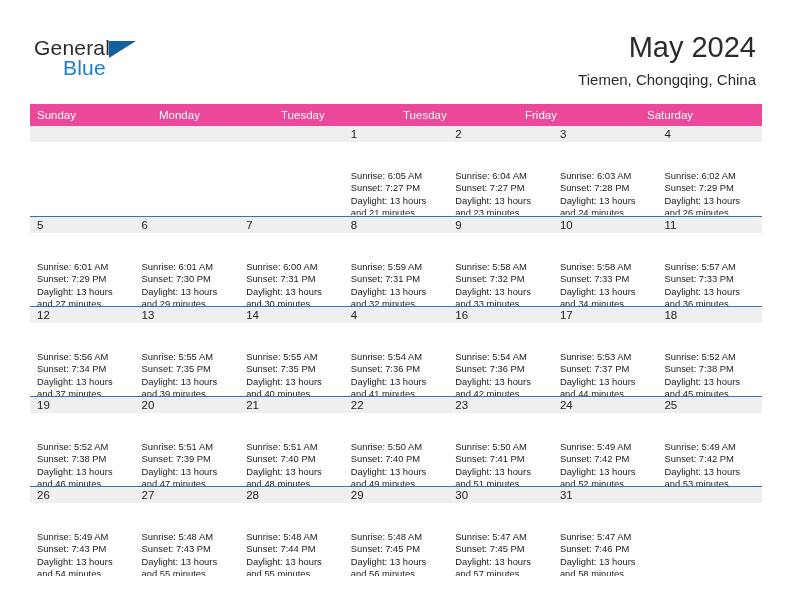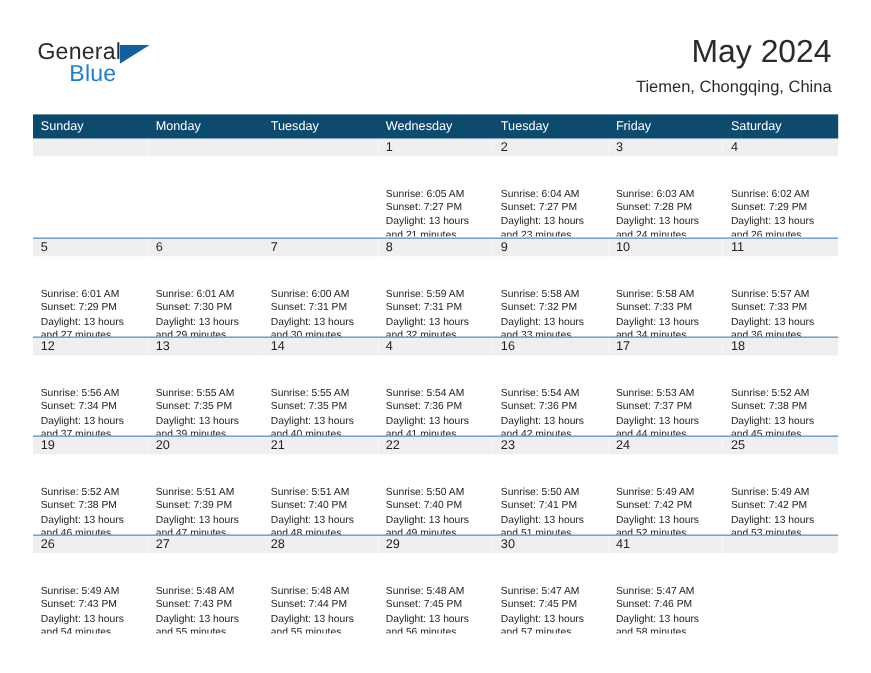--- a/index.html
+++ b/index.html
@@ -93,21 +93,21 @@
     position: absolute;
     left: 30px;
     top: 104px;
     width: 732px;
   }
 
   .weekday-header {
     display: flex;
     width: 732px;
     height: 22px;
-    background: #0c4a6e;
+    background: #ec4899;
   }
   .weekday-cell {
     flex: 1 1 0;
     box-sizing: border-box;
     padding-left: 7px;
     color: #ffffff;
     font-size: 11.5px;
     line-height: 22px;
     white-space: nowrap;
     overflow: hidden;
@@ -178,21 +178,20 @@
     </div>
 
   </div>
 
   <div class="calendar">
 
     <div class="weekday-header">
       <div class="weekday-cell">Sunday</div>
       <div class="weekday-cell">Monday</div>
       <div class="weekday-cell">Tuesday</div>
-      <div class="weekday-cell">Wednesday</div>
       <div class="weekday-cell">Tuesday</div>
       <div class="weekday-cell">Friday</div>
       <div class="weekday-cell">Saturday</div>
     </div>
 
     <div class="week-row first">
       <div class="day-cell empty">
         <div class="day-number-band"></div>
         <div class="day-body">
           <div></div>
@@ -462,21 +461,21 @@
       </div>
       <div class="day-cell">
         <div class="day-number-band">30</div>
         <div class="day-body">
           <div>Sunrise: 5:47 AM</div>
           <div>Sunset: 7:45 PM</div>
           <div class="daylight-line">Daylight: 13 hours and 57 minutes.</div>
         </div>
       </div>
       <div class="day-cell">
-        <div class="day-number-band">41</div>
+        <div class="day-number-band">31</div>
         <div class="day-body">
           <div>Sunrise: 5:47 AM</div>
           <div>Sunset: 7:46 PM</div>
           <div class="daylight-line">Daylight: 13 hours and 58 minutes.</div>
         </div>
       </div>
       <div class="day-cell empty">
         <div class="day-number-band"></div>
         <div class="day-body">
           <div></div>

